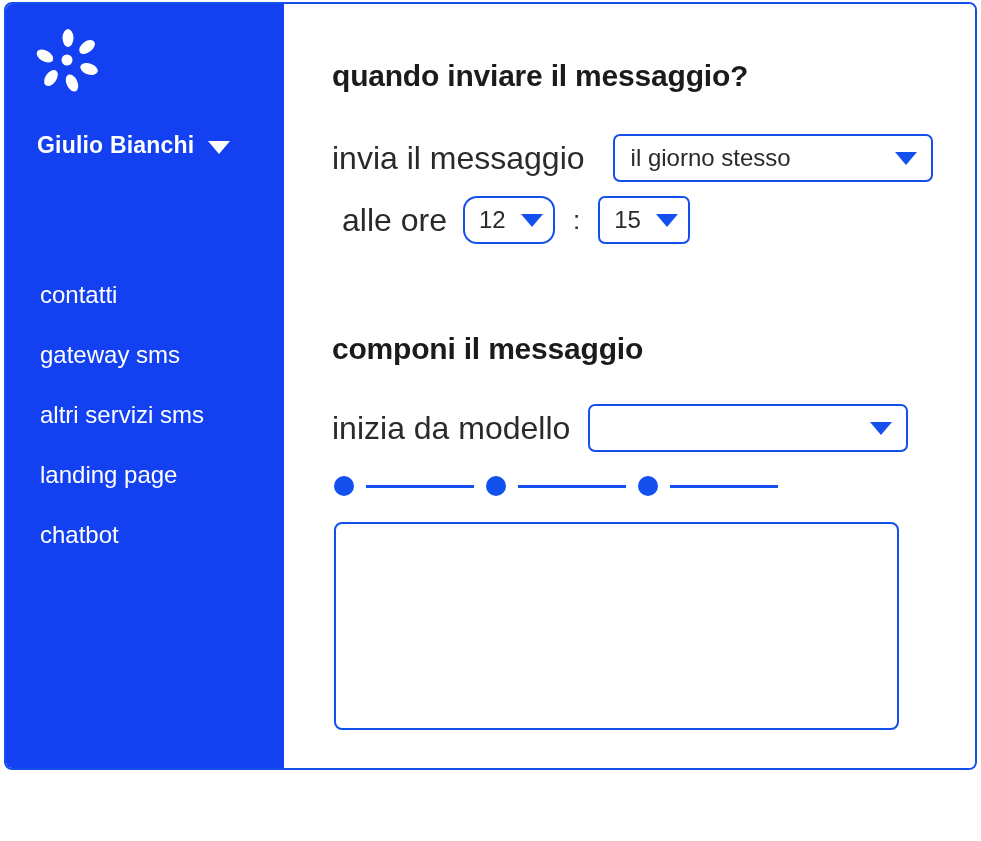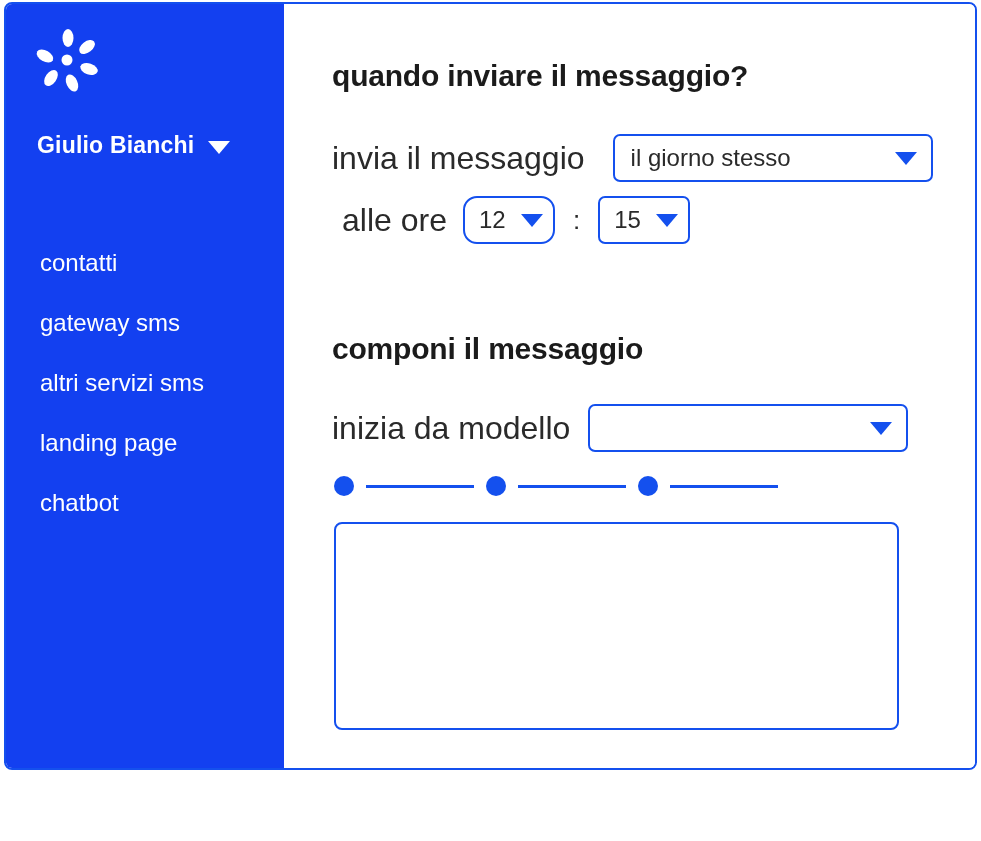--- a/index.html
+++ b/index.html
@@ -71,21 +71,21 @@
   }
 
   .nav {
     position: absolute;
     left: 0;
     top: 245px;
     width: 100%;
   }
   .nav-item {
     display: flex;
-    align-items: flex-start;
+    align-items: flex-end;
     height: 60px;
     padding-left: 34px;
     font-size: 24px;
     color: #ffffff;
     cursor: pointer;
     box-sizing: border-box;
   }
   .nav-item.active {
     font-weight: bold;
   }

